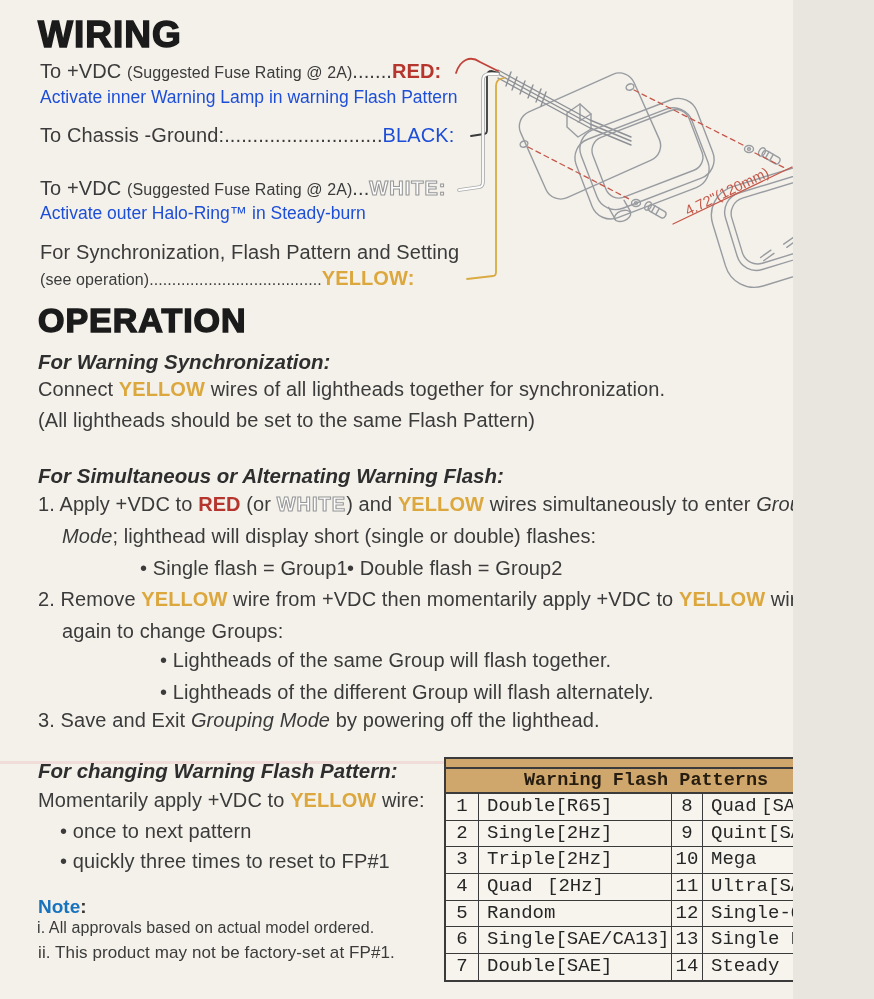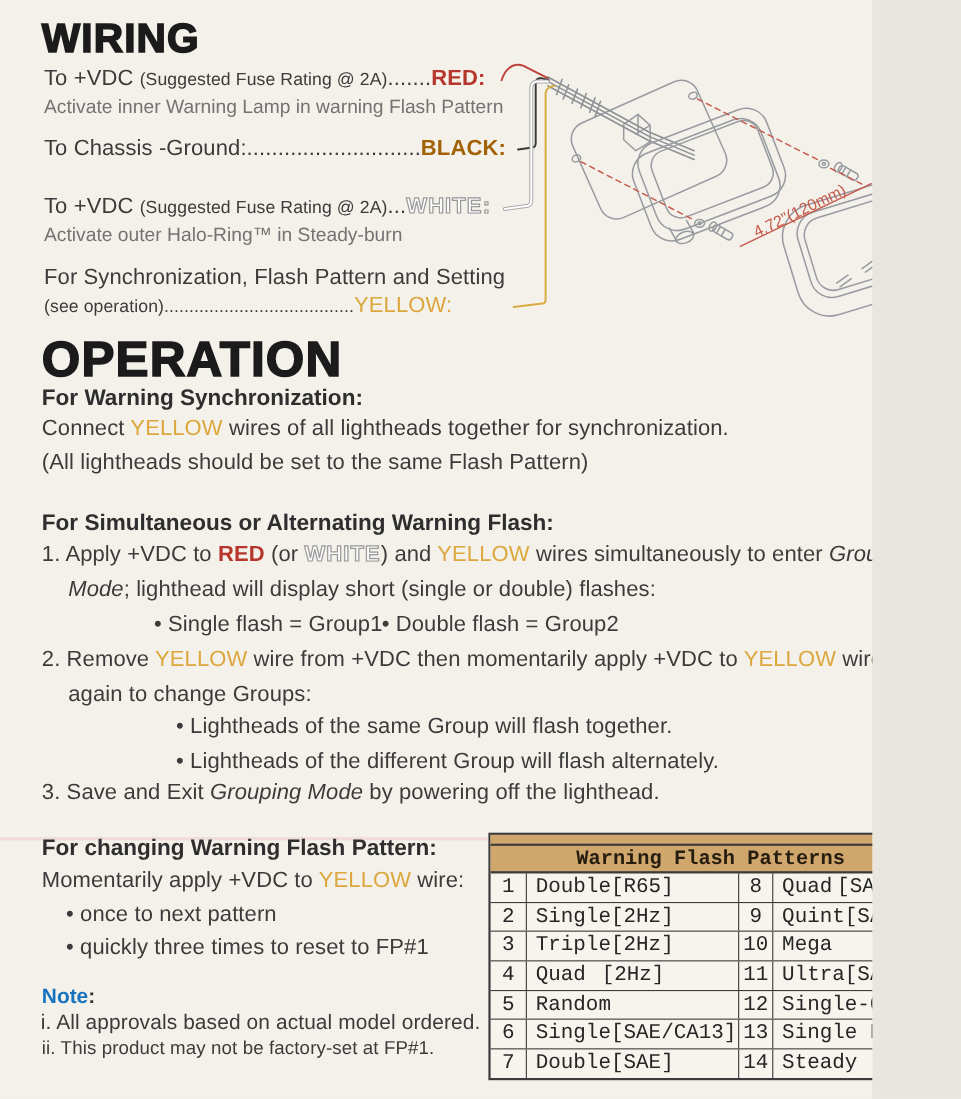--- a/index.html
+++ b/index.html
@@ -13,30 +13,30 @@
     background:#f4f1ea;
     overflow:hidden;
   }
   .abs{position:absolute;white-space:nowrap;}
   .h1{
     font-size:37px;font-weight:900;color:#1b1b1b;
     letter-spacing:1px;-webkit-text-stroke:1.5px #1b1b1b;
   }
   .body{font-size:20px;color:#3b3b3b;letter-spacing:0.1px;}
   .small{font-size:16px;}
-  .sub{font-size:17.5px;color:#737373;}
+  .sub{font-size:17.5px;color:#1d4ed8;}
   .red{color:#b6352c;font-weight:bold;}
-  .blacklbl{color:#a16207;font-weight:bold;}
+  .blacklbl{color:#1d4ed8;font-weight:normal;}
   .whitelbl{
     color:#ffffff;font-weight:bold;letter-spacing:1px;
     -webkit-text-stroke:1.1px #9a9a9a;
     text-shadow:0 0 1px #aaa;
   }
-  .yellow{color:#dca73d;font-weight:normal;margin-top:16px;}
-  .subhead{font-size:20.5px;font-weight:bold;color:#2e2e2e;}
+  .yellow{color:#dca73d;font-weight:bold;margin-top:16px;}
+  .subhead{font-size:20.5px;font-weight:bold;font-style:italic;color:#2e2e2e;}
   .it{font-style:italic;}
   .note-blue{color:#1873bf;font-weight:bold;margin-top:16px;}
   .crease{position:absolute;left:0;width:100%;height:3px;background:rgba(222,130,140,0.18);}
 
   
   .fp-table{
     position:absolute;left:444px;top:757px;width:404px;
     border:2.2px solid #3b3b3b;background:#f7f4ee;box-sizing:border-box;font-family:Liberation Mono, monospace;
   }
   .fp-strip{height:8px;background:#cfa76c;border-bottom:2px solid #3b3b3b;}
@@ -144,21 +144,21 @@
       <g stroke="#c5584a" stroke-width="1.3">
         <path d="M194,50 L303,105" stroke-dasharray="5 4"></path>
         <path d="M315,113 L345,128" stroke-dasharray="5 4"></path>
         <path d="M88,107 L191,160" stroke-dasharray="5 4"></path>
         <path d="M233,184 L352,127"></path>
       </g>
       <text transform="translate(248,176) rotate(-26)" fill="#c5584a" font-size="14.5" stroke="none">4.72"(120mm)</text>
     </g>
   </svg>
 
-  <div class="abs h1" style="left:38px;top:301px;font-size:45px;">OPERATION</div>
+  <div class="abs h1" style="left:38px;top:301px;font-size:34px;">OPERATION</div>
 
   <div class="abs subhead" style="left:38px;top:350px;">For Warning Synchronization:</div>
   <div class="abs body" style="left:38px;top:378px;">
     <span>Connect </span><span class="yellow">YELLOW</span><span> wires of all lightheads together for synchronization.</span>
   </div>
   <div class="abs body" style="left:38px;top:409px;">(All lightheads should be set to the same Flash Pattern)</div>
 
   <div class="abs subhead" style="left:38px;top:464px;">For Simultaneous or Alternating Warning Flash:</div>
 
   <div class="abs body" style="left:38px;top:493px;">
@@ -186,21 +186,21 @@
   <div class="abs subhead" style="left:38px;top:759px;">For changing Warning Flash Pattern:</div>
   <div class="abs body" style="left:38px;top:789px;">
     <span>Momentarily apply +VDC to </span><span class="yellow">YELLOW</span><span> wire:</span>
   </div>
   <div class="abs body" style="left:60px;top:820px;">• once to next pattern</div>
   <div class="abs body" style="left:60px;top:850px;">• quickly three times to reset to FP#1</div>
 
   <div class="abs" style="left:38px;top:896px;font-size:19px;">
     <span class="note-blue">Note</span><span style="color:#333;font-weight:bold;">:</span>
   </div>
-  <div class="abs body" style="left:37px;top:919px;font-size:19px;">i.  All approvals based on actual model ordered.</div>
+  <div class="abs body" style="left:37px;top:919px;font-size:16px;">i.  All approvals based on actual model ordered.</div>
   <div class="abs body" style="left:38px;top:943px;font-size:17px;">ii. This product may not be factory-set at FP#1.</div>
 
   <div class="fp-table">
     <div class="fp-strip"></div>
     <div class="fp-title">Warning Flash Patterns</div>
     <div>
         <div class="fp-row">
           <div class="fp-num">1</div>
           <div class="fp-name"><span class="nm-l">Double</span><span>[R65]</span></div>
           <div class="fp-num">8</div>

